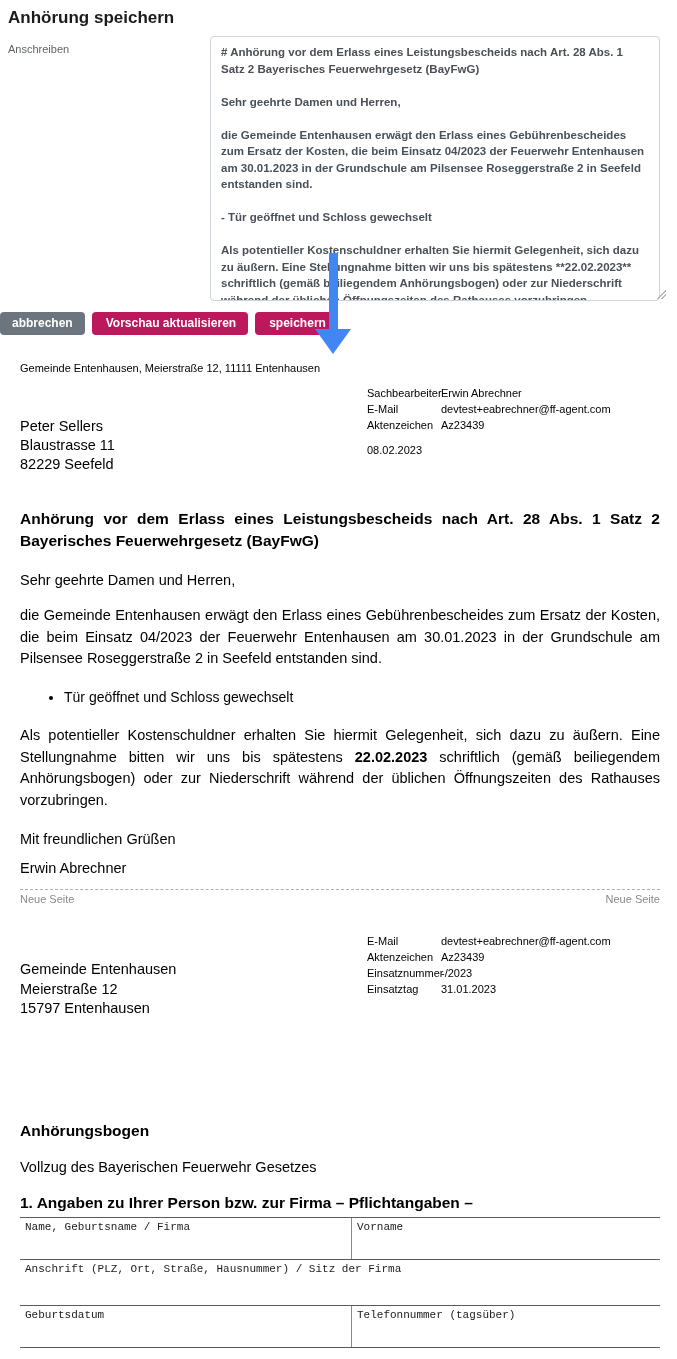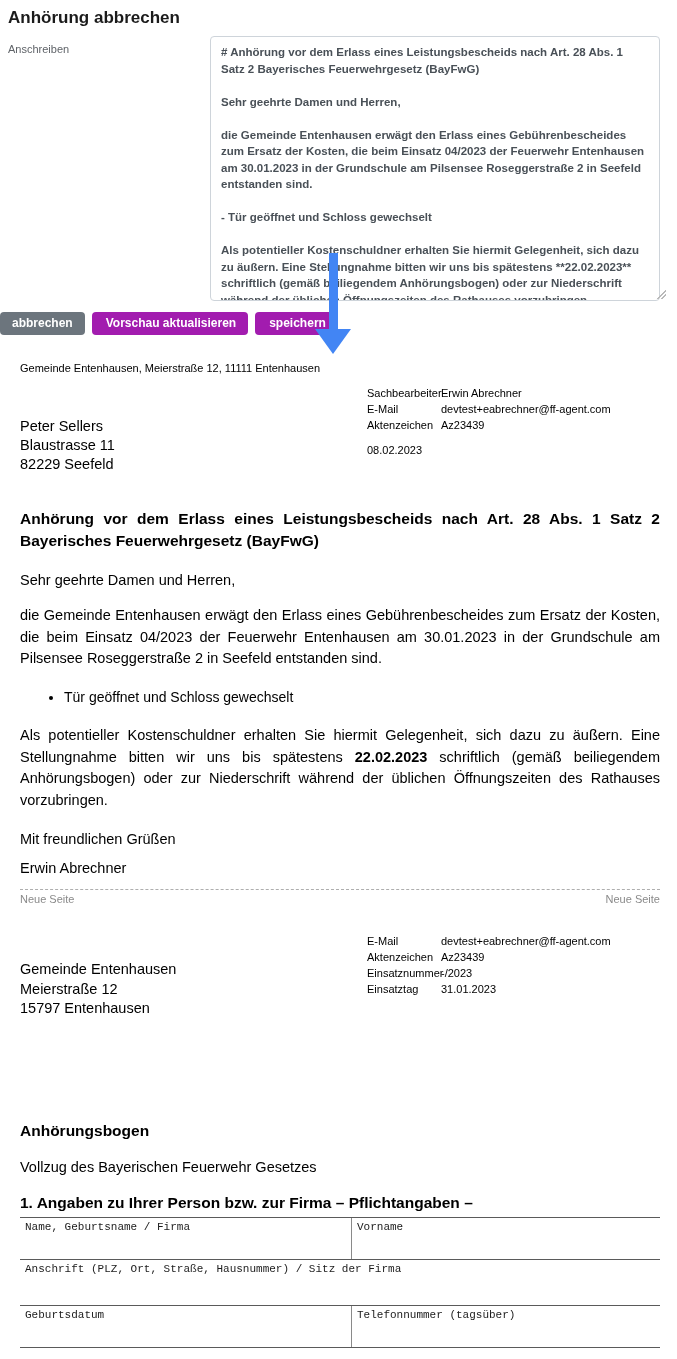--- a/index.html
+++ b/index.html
@@ -17,21 +17,21 @@
     white-space:pre-wrap;overflow:hidden;position:relative;background:#fff;font-weight:bold;
   }
   .resize-handle{
     position:absolute;right:1px;bottom:1px;width:10px;height:10px;cursor:nwse-resize;
     background:linear-gradient(135deg,transparent 0 55%,#b9b9b9 55% 62%,transparent 62% 75%,#b9b9b9 75% 82%,transparent 82%);
   }
   .actions{width:668px;display:flex;gap:7px;margin-top:11px;}
   .btn{border:none;border-radius:4px;color:#fff;font-size:12px;font-weight:600;
        padding:4px 12px;line-height:15px;font-family:inherit;cursor:pointer;}
   .btn-secondary{background:#6c757d;}
-  .btn-primary{background:#a21caf;padding-left:14px;}
+  .btn-primary{background:#be185d;padding-left:14px;}
   
   .arrow{position:absolute;left:315px;top:253px;width:37px;height:102px;z-index:5;pointer-events:none;}
   .arrow .shaft{position:absolute;left:14px;top:0;width:9px;height:78px;background:#4285f4;}
   .arrow .head{position:absolute;left:0;top:76px;width:0;height:0;
     border-left:18px solid transparent;border-right:18px solid transparent;border-top:25px solid #4285f4;}
   
   .preview{margin:27px 17px 0 20px;color:#000;}
   .sender-line{font-size:11px;color:#000;}
   .letter-head{position:relative;height:104px;}
   .recipient{position:absolute;left:0;top:43px;font-size:14.5px;line-height:19px;}
@@ -59,21 +59,21 @@
   .t-cell{box-sizing:border-box;font-size:11px;color:#1b1b1b;padding:3px 0 0 5px;font-family:Liberation Mono, monospace;}
   .t-cell-l{width:332px;border-right:1px solid #8a8a8a;}
   .t-cell-r{flex:1;}
   .t-cell-full{width:100%;}
   .row-h41 .t-cell{height:41px;}
   .row-h45 .t-cell{height:45px;}
 </style>
 </head>
 <body>
 
-<h1 class="app-title">Anhörung abbrechen</h1>
+<h1 class="app-title">Anhörung speichern</h1>
 
 <div class="form-row">
   <div class="form-label">Anschreiben</div>
   <div class="editor" role="textbox" aria-multiline="true"># Anhörung vor dem Erlass eines Leistungsbescheids nach Art. 28 Abs. 1 Satz 2 Bayerisches Feuerwehrgesetz (BayFwG)
 
 Sehr geehrte Damen und Herren,
 
 die Gemeinde Entenhausen erwägt den Erlass eines Gebührenbescheides zum Ersatz der Kosten, die beim Einsatz 04/2023 der Feuerwehr Entenhausen am 30.01.2023 in der Grundschule am Pilsensee Roseggerstraße 2 in Seefeld entstanden sind.
 
 - Tür geöffnet und Schloss gewechselt

